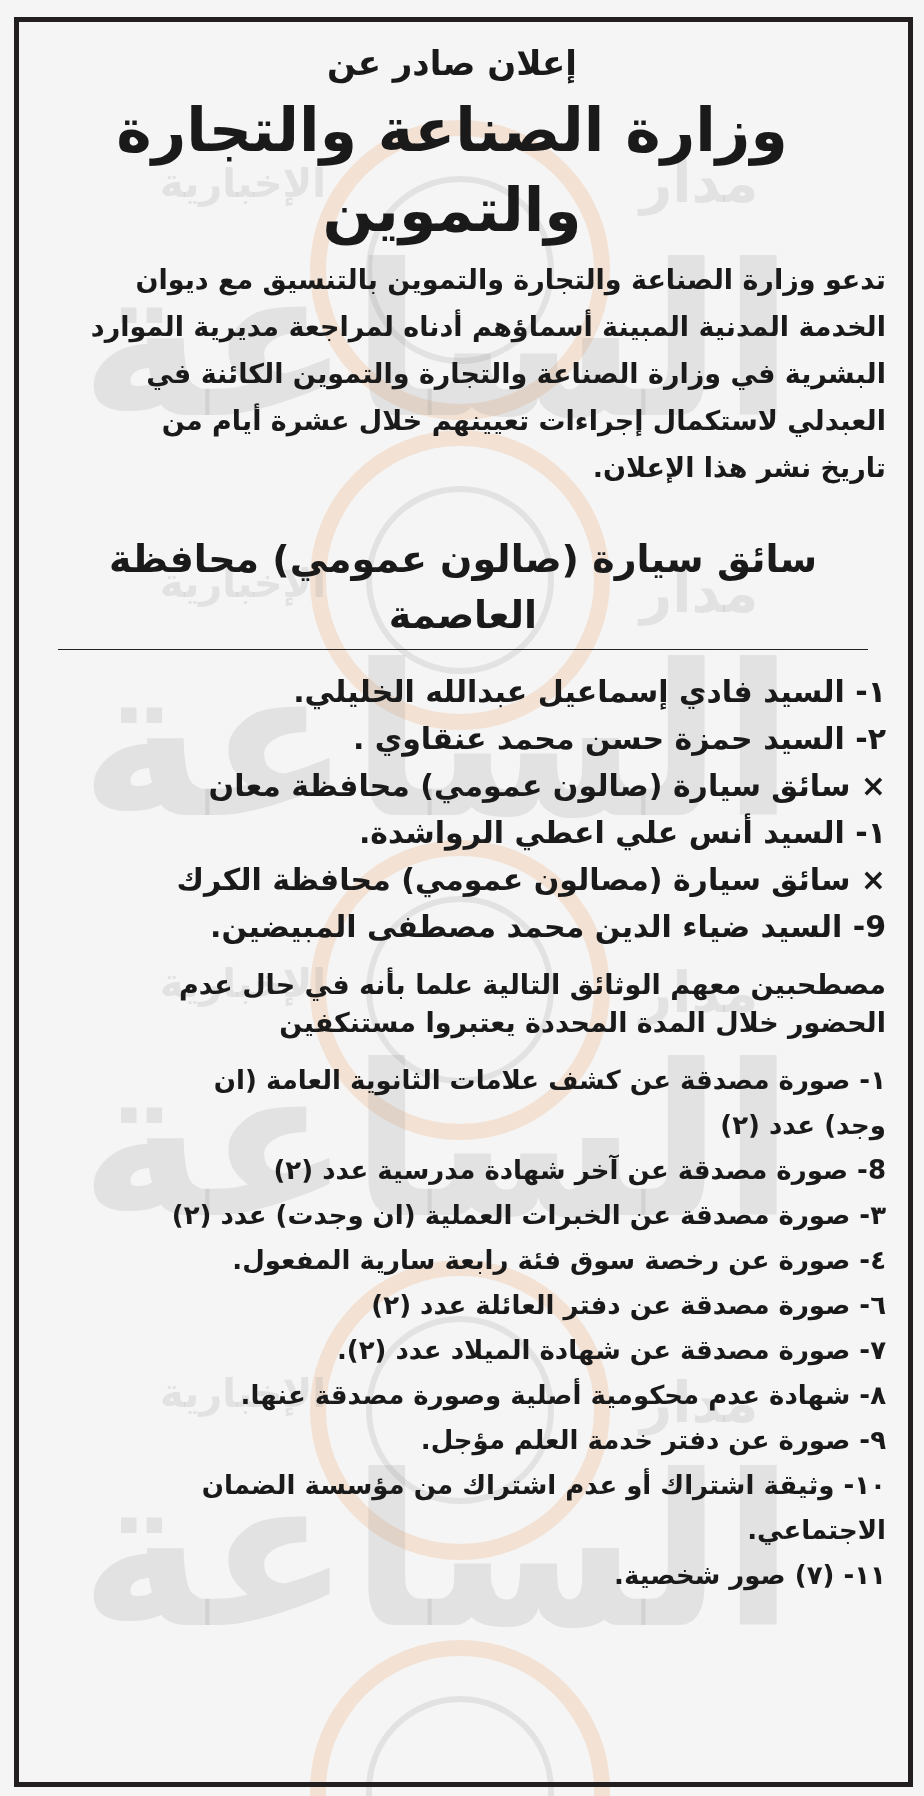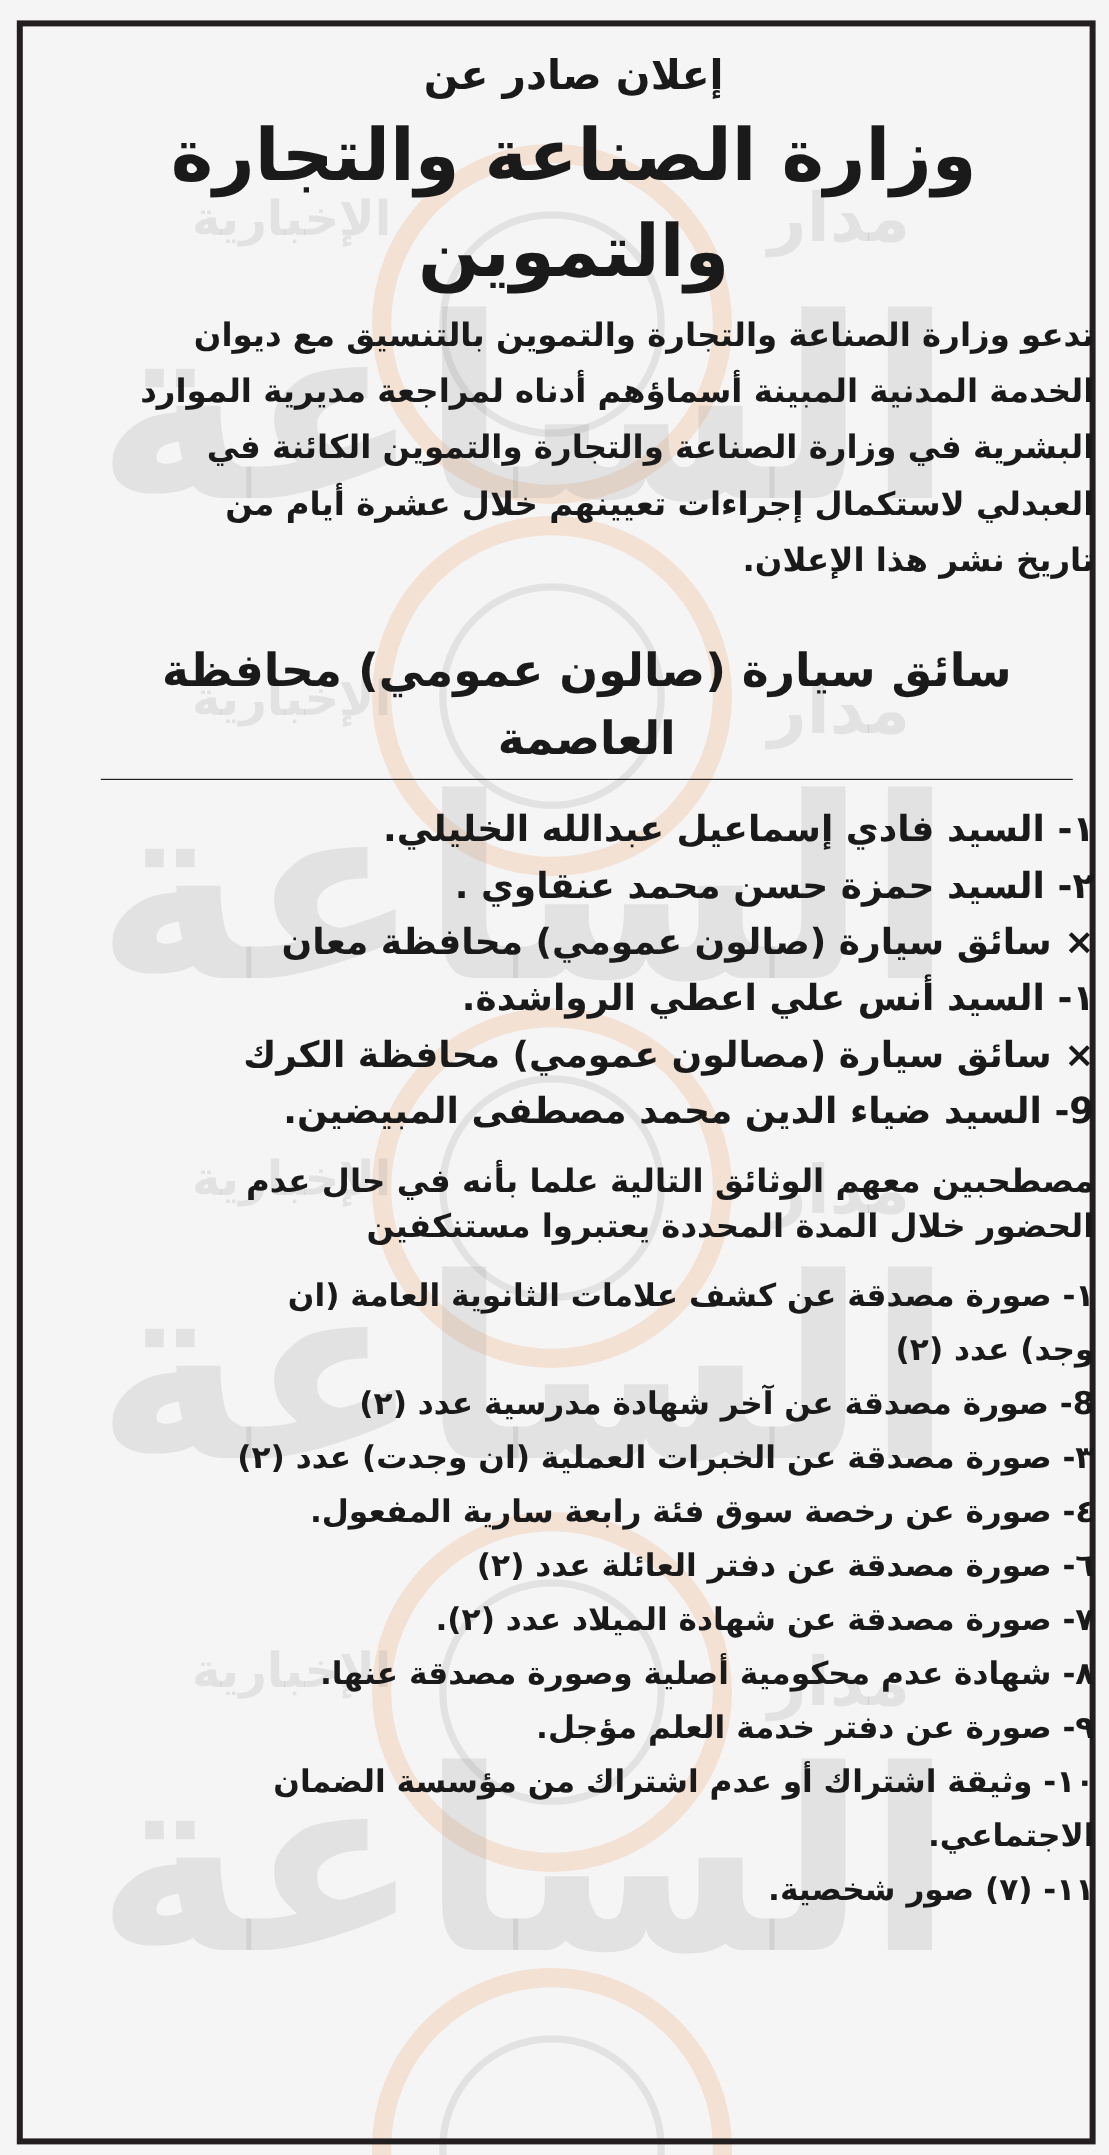--- a/index.html
+++ b/index.html
@@ -21,21 +21,21 @@
     border-radius: 50%; border: 6px solid rgba(160,160,160,0.22);
   }
   .wm-text {
     font-family: "DejaVu Sans", sans-serif; font-weight: bold;
     color: rgba(150,150,150,0.2); direction: rtl; white-space: nowrap;
   }
   .frame {
     position: absolute; left: 14px; top: 17px; width: 899px; height: 1770px;
     border: 5px solid #231f20; box-sizing: border-box; z-index: 1;
   }
-  .content { position: absolute; left: 44px; top: 40px; width: 868px; direction: rtl; z-index: 2; }
+  .content { position: absolute; left: 18px; top: 40px; width: 868px; direction: rtl; z-index: 2; }
   .kicker { text-align: center; font-size: 34px; font-weight: bold; line-height: 46px; margin: 0; }
   .title { text-align: center; font-size: 60px; font-weight: bold; line-height: 80px; margin: 4px 0 6px 0; letter-spacing: -1px; }
   .intro p { font-size: 27px; font-weight: bold; line-height: 47px; margin: 0; text-align: justify; text-align-last: right; }
   .section-heading {
     display: block; margin: 40px 0 0 0; padding: 0 0 6px 0;
     font-size: 38px; font-weight: bold; line-height: 56px; text-align: center;
     border-bottom: 1.5px solid #222; width: 810px; margin-right: 18px;
   }
   .names { margin-top: 18px; }
   .line { font-size: 30px; font-weight: bold; line-height: 47px; margin: 0; white-space: nowrap; letter-spacing: 1px; }

